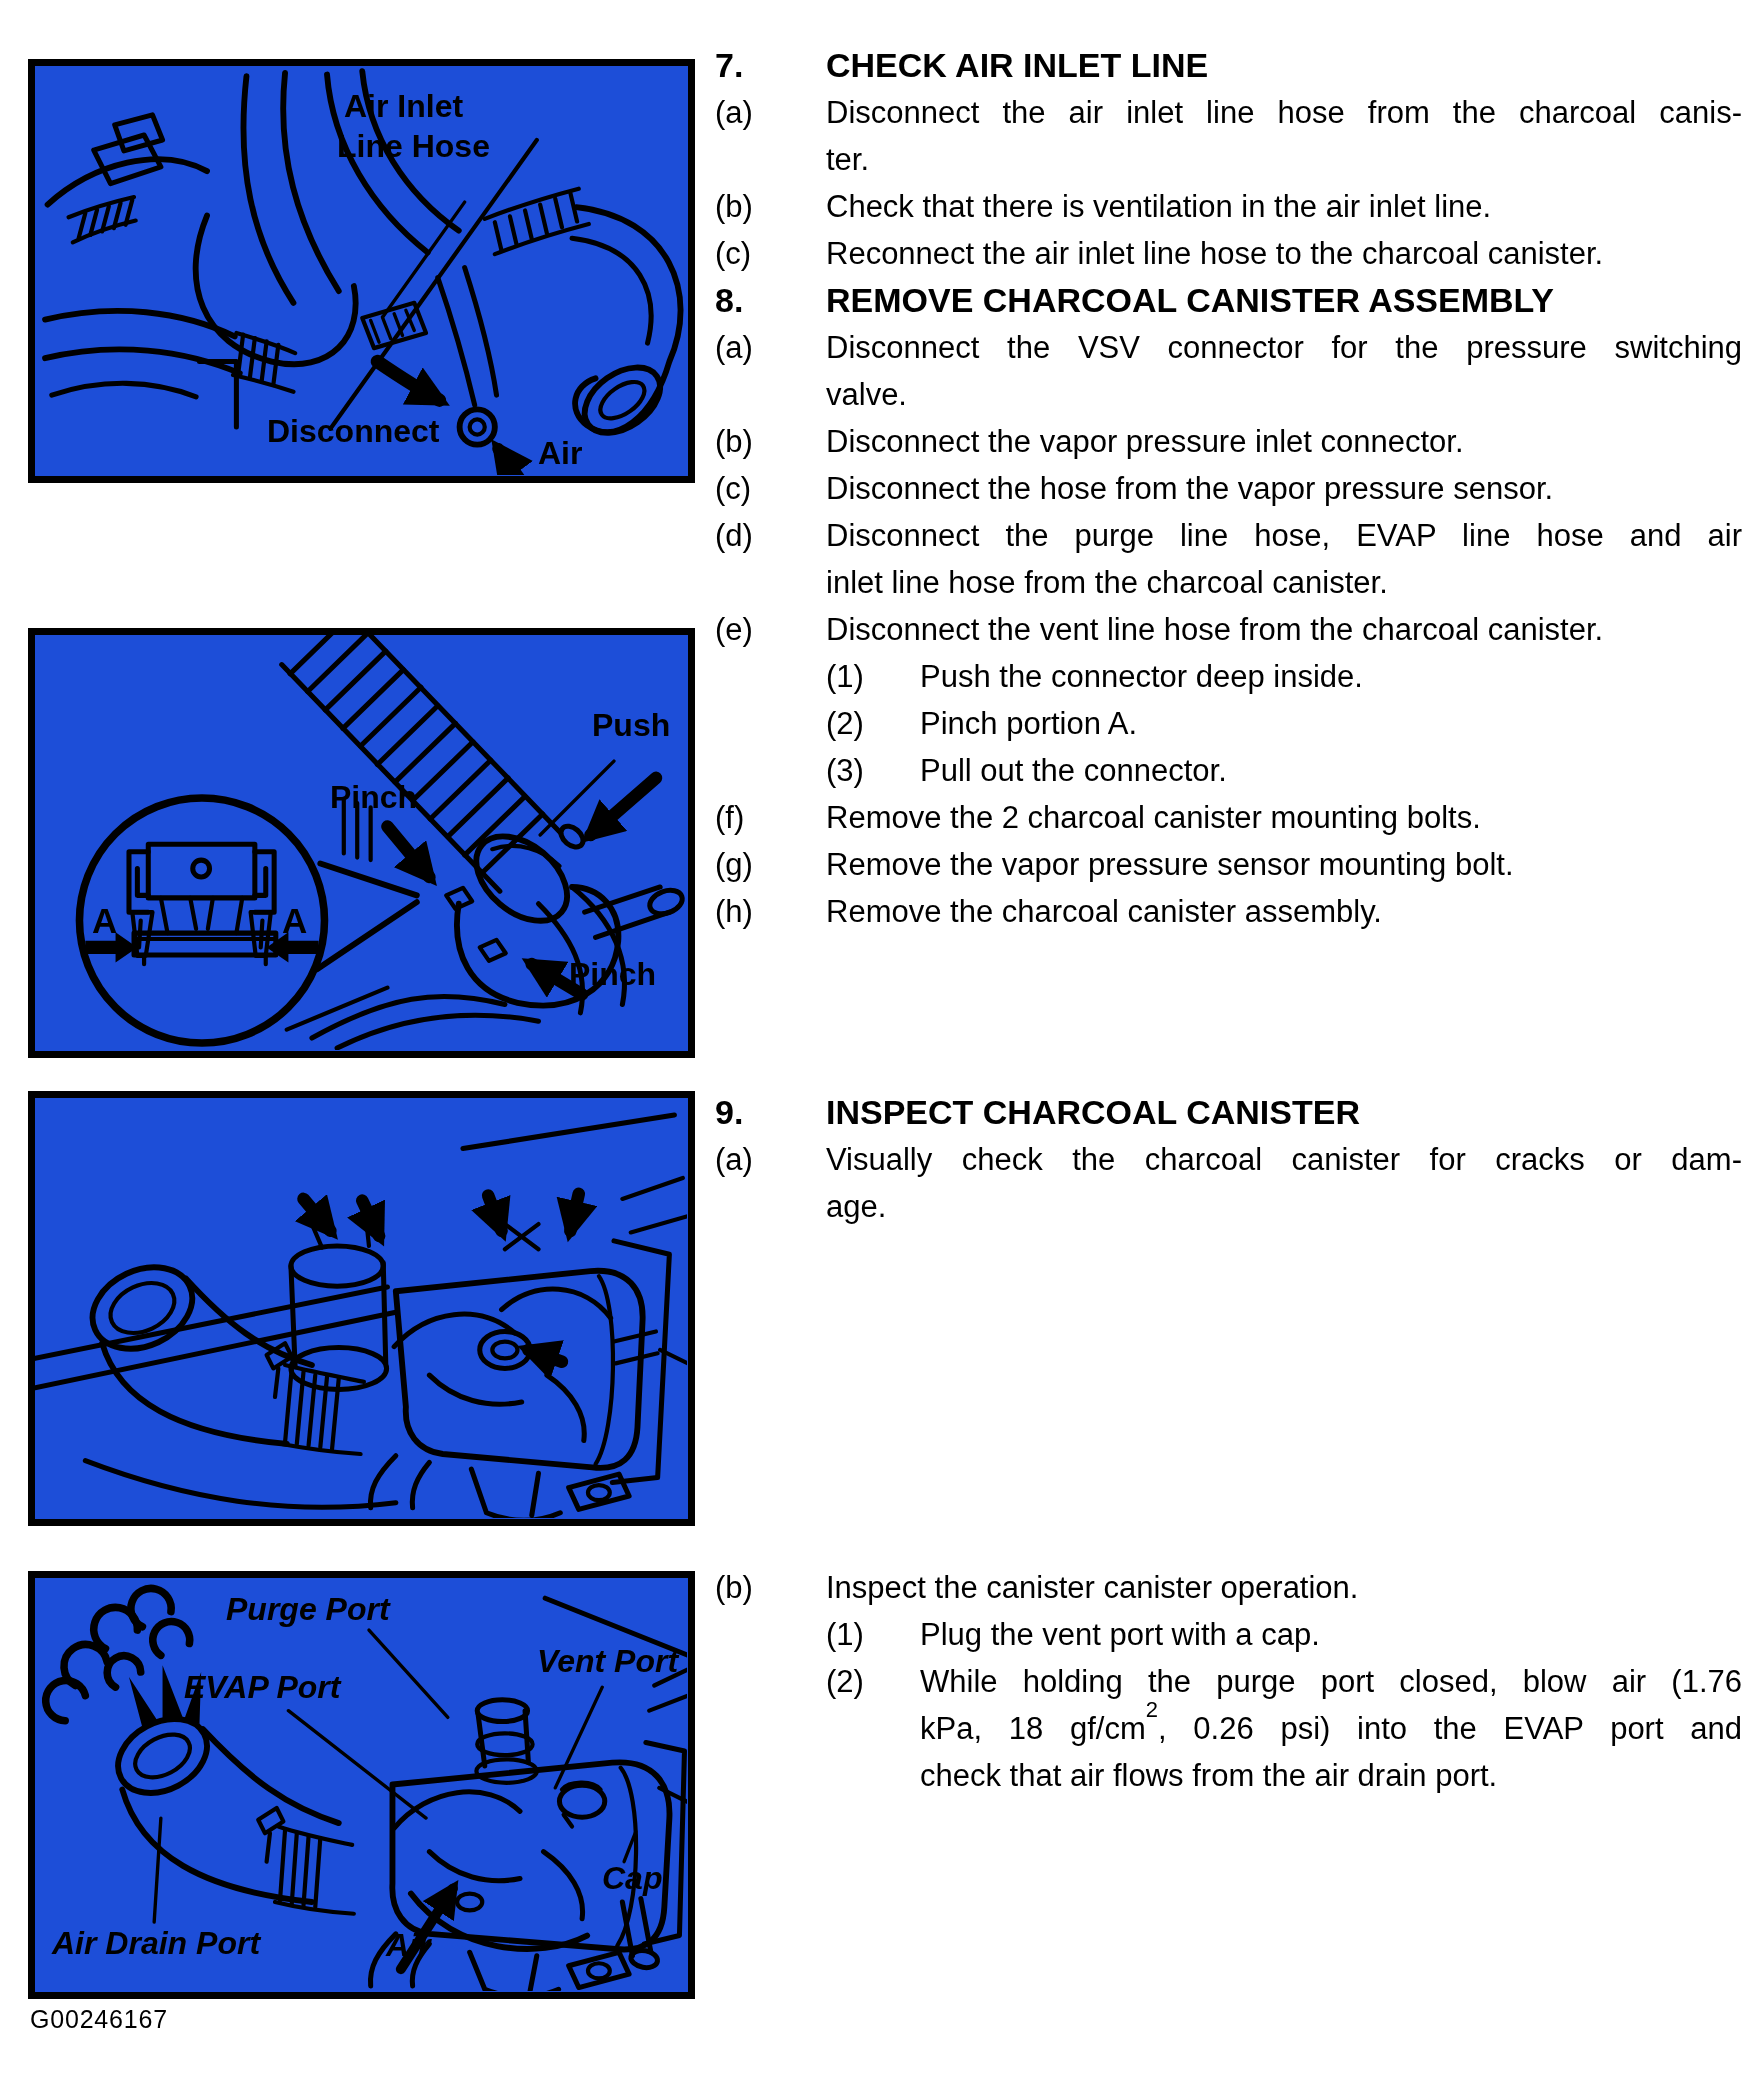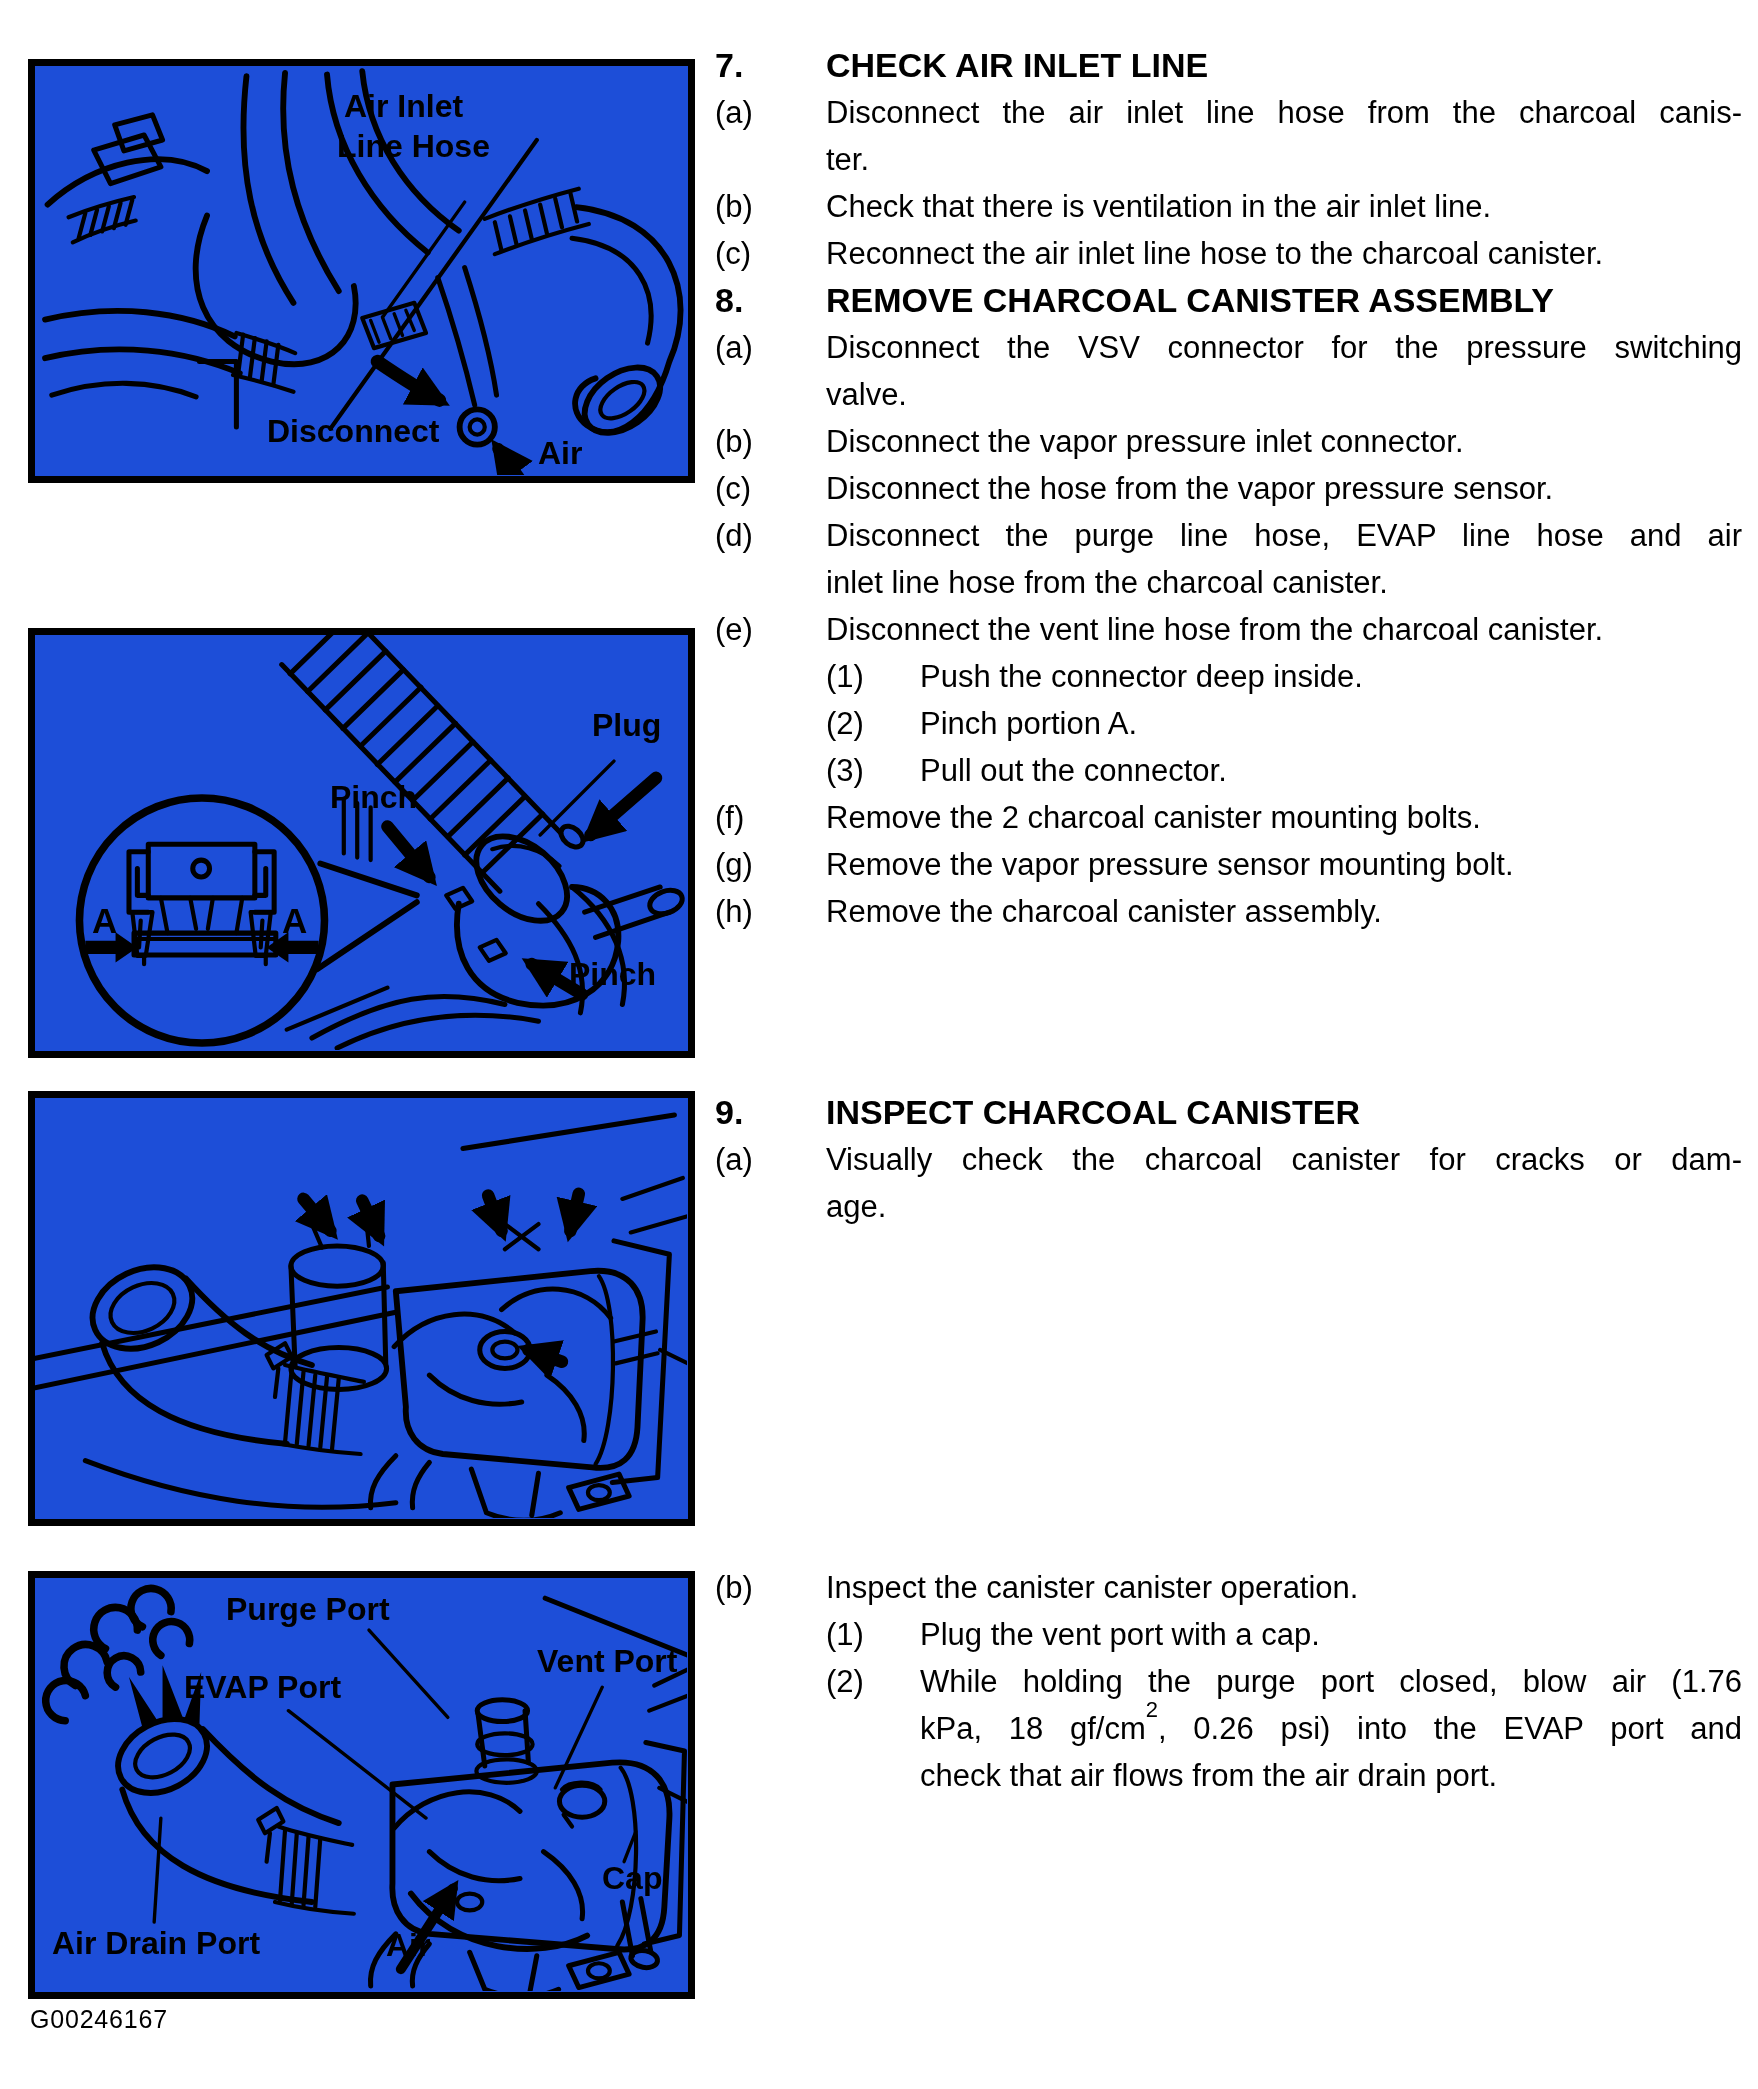--- a/index.html
+++ b/index.html
@@ -7,21 +7,21 @@
     position:relative;width:1759px;height:2089px;background:#fff;
     font-family:"Liberation Sans","DejaVu Sans",sans-serif;color:#000;
     overflow:hidden;
   }
   
   .fig{position:absolute;left:28px;width:667px;border:7.6px solid #000;background:#1d4ed8;box-sizing:border-box;}
   .fig svg{display:block;}
   #fig1{top:59px;height:424px;}
   #fig2{top:628px;height:430px;}
   #fig3{top:1091px;height:435px;}
-  #fig4{top:1571px;height:428px;}
+  #fig4{top:1571px;height:428px;font-style:italic;}
   .fig-label{position:absolute;font-weight:700;font-size:32px;line-height:37px;white-space:nowrap;}
   .fig-label.big{font-size:35px;}
   .fig-caption{position:absolute;left:30px;top:2005px;font-size:25px;letter-spacing:0.8px;}
   
   .steps{position:absolute;left:715px;width:1027px;font-size:31px;line-height:47px;}
   #block-a{top:42px;}
   #block-b{top:1089px;}
   #block-c{top:1564px;}
   .row{display:flex;align-items:flex-start;}
   .row .lb{width:111px;flex:none;}
@@ -129,21 +129,21 @@
       <path d="M 118 362 L 287 362 M 130 381 L 130 392 M 275 381 L 275 392" stroke-width="5"></path>
 
       <path d="M 60 364 L 96 364 L 96 354 L 122 372 L 96 390 L 96 380 L 60 380 Z" fill="#000" stroke="none"></path>
       <path d="M 338 364 L 302 364 L 302 354 L 276 372 L 302 390 L 302 380 L 338 380 Z" fill="#000" stroke="none"></path>
 
       <path d="M 740 170 L 662 238" stroke-width="15" marker-end="url(#m2)"></path>
       <path d="M 420 228 L 470 288" stroke-width="15" marker-end="url(#m2)"></path>
       <path d="M 652 428 L 592 392" stroke-width="15" marker-end="url(#m2)"></path>
       <path d="M 690 150 L 602 238" stroke-width="4"></path>
     </svg>
-    <div class="fig-label" style="left:557px;top:72px">Plug</div>
+    <div class="fig-label" style="left:557px;top:72px">Push</div>
     <div class="fig-label" style="left:295px;top:144px">Pinch</div>
     <div class="fig-label" style="left:534px;top:321px">Pinch</div>
     <div class="fig-label big" style="left:57px;top:267px">A</div>
     <div class="fig-label big" style="left:247px;top:267px">A</div>
   </div>
 
   <div class="fig" id="fig3">
     <svg width="652" height="420" viewBox="0 0 777 500" fill="none" stroke="#000" stroke-width="7" stroke-linecap="round" stroke-linejoin="round">
       <defs>
         <marker id="m3" markerUnits="userSpaceOnUse" markerWidth="56" markerHeight="50" refX="36" refY="25" orient="auto">

